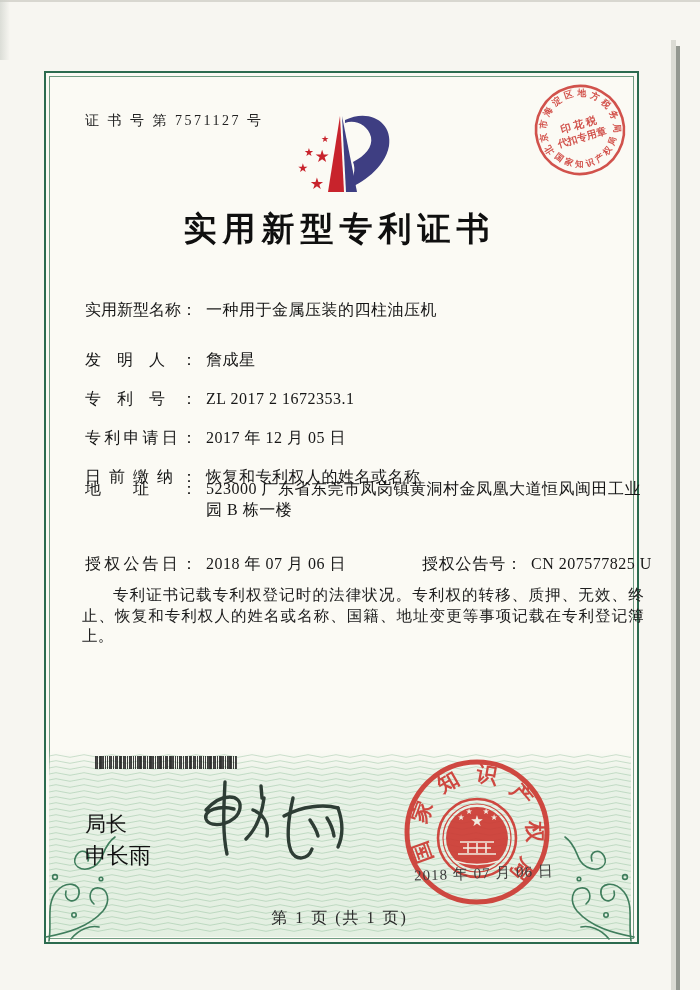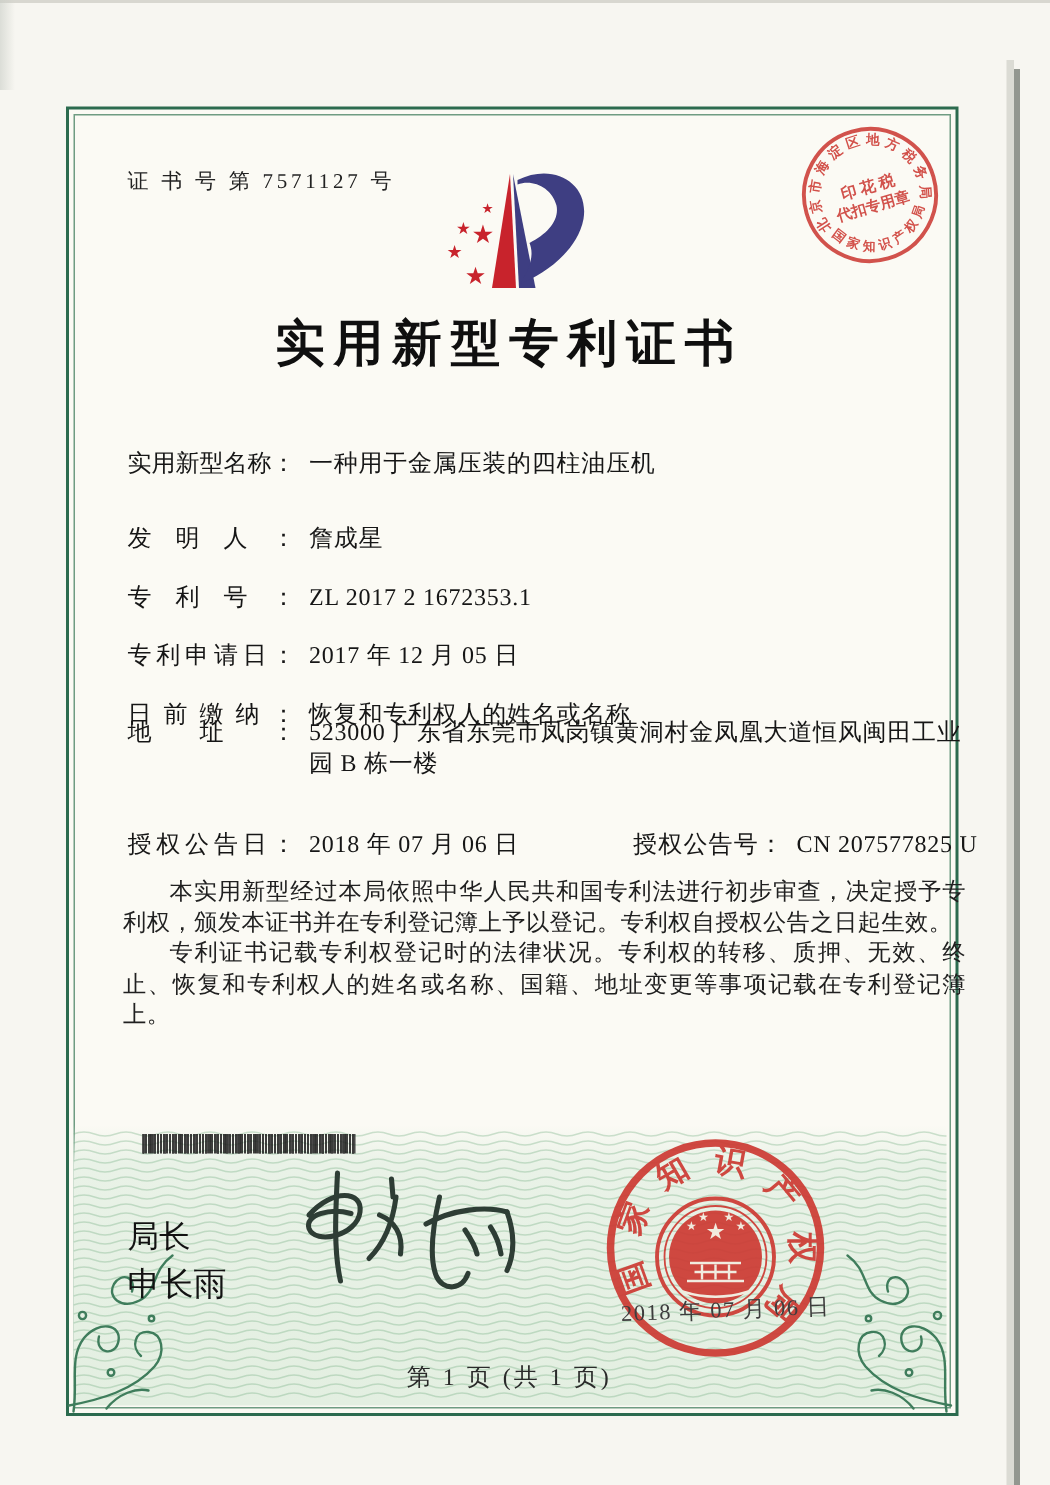--- a/index.html
+++ b/index.html
@@ -124,21 +124,20 @@
 <div class="field-row" style="top:553px">
   <span class="flabel">授权公告日：</span>
   <span class="fvalue">2018 年 07 月 06 日</span>
   <span class="gaz-group">
     <span class="flabel">授权公告号：</span>
     <span class="fvalue">CN 207577825 U</span>
   </span>
 </div>
 
 <div class="body-text">
-  <p>本实用新型经过本局依照中华人民共和国专利法进行初步审查，决定授予专利权，颁发本证书并在专利登记簿上予以登记。专利权自授权公告之日起生效。</p>
   <p>专利证书记载专利权登记时的法律状况。专利权的转移、质押、无效、终止、恢复和专利权人的姓名或名称、国籍、地址变更等事项记载在专利登记簿上。</p>
 </div>
 
 <div class="green-panel">
   <svg class="waves" width="582" height="187">
     <path id="wave-paths" d="M0 6 q7 -2.6 14 0 t14 0 q7 -2.6 14 0 t14 0 q7 -2.6 14 0 t14 0 q7 -2.6 14 0 t14 0 q7 -2.6 14 0 t14 0 q7 -2.6 14 0 t14 0 q7 -2.6 14 0 t14 0 q7 -2.6 14 0 t14 0 q7 -2.6 14 0 t14 0 q7 -2.6 14 0 t14 0 q7 -2.6 14 0 t14 0 q7 -2.6 14 0 t14 0 q7 -2.6 14 0 t14 0 q7 -2.6 14 0 t14 0 q7 -2.6 14 0 t14 0 q7 -2.6 14 0 t14 0 q7 -2.6 14 0 t14 0 q7 -2.6 14 0 t14 0 q7 -2.6 14 0 t14 0 q7 -2.6 14 0 t14 0 q7 -2.6 14 0 t14 0M0 12 q7 -2.6 14 0 t14 0 q7 -2.6 14 0 t14 0 q7 -2.6 14 0 t14 0 q7 -2.6 14 0 t14 0 q7 -2.6 14 0 t14 0 q7 -2.6 14 0 t14 0 q7 -2.6 14 0 t14 0 q7 -2.6 14 0 t14 0 q7 -2.6 14 0 t14 0 q7 -2.6 14 0 t14 0 q7 -2.6 14 0 t14 0 q7 -2.6 14 0 t14 0 q7 -2.6 14 0 t14 0 q7 -2.6 14 0 t14 0 q7 -2.6 14 0 t14 0 q7 -2.6 14 0 t14 0 q7 -2.6 14 0 t14 0 q7 -2.6 14 0 t14 0 q7 -2.6 14 0 t14 0 q7 -2.6 14 0 t14 0 q7 -2.6 14 0 t14 0M0 18 q7 -2.6 14 0 t14 0 q7 -2.6 14 0 t14 0 q7 -2.6 14 0 t14 0 q7 -2.6 14 0 t14 0 q7 -2.6 14 0 t14 0 q7 -2.6 14 0 t14 0 q7 -2.6 14 0 t14 0 q7 -2.6 14 0 t14 0 q7 -2.6 14 0 t14 0 q7 -2.6 14 0 t14 0 q7 -2.6 14 0 t14 0 q7 -2.6 14 0 t14 0 q7 -2.6 14 0 t14 0 q7 -2.6 14 0 t14 0 q7 -2.6 14 0 t14 0 q7 -2.6 14 0 t14 0 q7 -2.6 14 0 t14 0 q7 -2.6 14 0 t14 0 q7 -2.6 14 0 t14 0 q7 -2.6 14 0 t14 0 q7 -2.6 14 0 t14 0M0 24 q7 -2.6 14 0 t14 0 q7 -2.6 14 0 t14 0 q7 -2.6 14 0 t14 0 q7 -2.6 14 0 t14 0 q7 -2.6 14 0 t14 0 q7 -2.6 14 0 t14 0 q7 -2.6 14 0 t14 0 q7 -2.6 14 0 t14 0 q7 -2.6 14 0 t14 0 q7 -2.6 14 0 t14 0 q7 -2.6 14 0 t14 0 q7 -2.6 14 0 t14 0 q7 -2.6 14 0 t14 0 q7 -2.6 14 0 t14 0 q7 -2.6 14 0 t14 0 q7 -2.6 14 0 t14 0 q7 -2.6 14 0 t14 0 q7 -2.6 14 0 t14 0 q7 -2.6 14 0 t14 0 q7 -2.6 14 0 t14 0 q7 -2.6 14 0 t14 0M0 30 q7 -2.6 14 0 t14 0 q7 -2.6 14 0 t14 0 q7 -2.6 14 0 t14 0 q7 -2.6 14 0 t14 0 q7 -2.6 14 0 t14 0 q7 -2.6 14 0 t14 0 q7 -2.6 14 0 t14 0 q7 -2.6 14 0 t14 0 q7 -2.6 14 0 t14 0 q7 -2.6 14 0 t14 0 q7 -2.6 14 0 t14 0 q7 -2.6 14 0 t14 0 q7 -2.6 14 0 t14 0 q7 -2.6 14 0 t14 0 q7 -2.6 14 0 t14 0 q7 -2.6 14 0 t14 0 q7 -2.6 14 0 t14 0 q7 -2.6 14 0 t14 0 q7 -2.6 14 0 t14 0 q7 -2.6 14 0 t14 0 q7 -2.6 14 0 t14 0M0 36 q7 -2.6 14 0 t14 0 q7 -2.6 14 0 t14 0 q7 -2.6 14 0 t14 0 q7 -2.6 14 0 t14 0 q7 -2.6 14 0 t14 0 q7 -2.6 14 0 t14 0 q7 -2.6 14 0 t14 0 q7 -2.6 14 0 t14 0 q7 -2.6 14 0 t14 0 q7 -2.6 14 0 t14 0 q7 -2.6 14 0 t14 0 q7 -2.6 14 0 t14 0 q7 -2.6 14 0 t14 0 q7 -2.6 14 0 t14 0 q7 -2.6 14 0 t14 0 q7 -2.6 14 0 t14 0 q7 -2.6 14 0 t14 0 q7 -2.6 14 0 t14 0 q7 -2.6 14 0 t14 0 q7 -2.6 14 0 t14 0 q7 -2.6 14 0 t14 0M0 42 q7 -2.6 14 0 t14 0 q7 -2.6 14 0 t14 0 q7 -2.6 14 0 t14 0 q7 -2.6 14 0 t14 0 q7 -2.6 14 0 t14 0 q7 -2.6 14 0 t14 0 q7 -2.6 14 0 t14 0 q7 -2.6 14 0 t14 0 q7 -2.6 14 0 t14 0 q7 -2.6 14 0 t14 0 q7 -2.6 14 0 t14 0 q7 -2.6 14 0 t14 0 q7 -2.6 14 0 t14 0 q7 -2.6 14 0 t14 0 q7 -2.6 14 0 t14 0 q7 -2.6 14 0 t14 0 q7 -2.6 14 0 t14 0 q7 -2.6 14 0 t14 0 q7 -2.6 14 0 t14 0 q7 -2.6 14 0 t14 0 q7 -2.6 14 0 t14 0M0 48 q7 -2.6 14 0 t14 0 q7 -2.6 14 0 t14 0 q7 -2.6 14 0 t14 0 q7 -2.6 14 0 t14 0 q7 -2.6 14 0 t14 0 q7 -2.6 14 0 t14 0 q7 -2.6 14 0 t14 0 q7 -2.6 14 0 t14 0 q7 -2.6 14 0 t14 0 q7 -2.6 14 0 t14 0 q7 -2.6 14 0 t14 0 q7 -2.6 14 0 t14 0 q7 -2.6 14 0 t14 0 q7 -2.6 14 0 t14 0 q7 -2.6 14 0 t14 0 q7 -2.6 14 0 t14 0 q7 -2.6 14 0 t14 0 q7 -2.6 14 0 t14 0 q7 -2.6 14 0 t14 0 q7 -2.6 14 0 t14 0 q7 -2.6 14 0 t14 0M0 54 q7 -2.6 14 0 t14 0 q7 -2.6 14 0 t14 0 q7 -2.6 14 0 t14 0 q7 -2.6 14 0 t14 0 q7 -2.6 14 0 t14 0 q7 -2.6 14 0 t14 0 q7 -2.6 14 0 t14 0 q7 -2.6 14 0 t14 0 q7 -2.6 14 0 t14 0 q7 -2.6 14 0 t14 0 q7 -2.6 14 0 t14 0 q7 -2.6 14 0 t14 0 q7 -2.6 14 0 t14 0 q7 -2.6 14 0 t14 0 q7 -2.6 14 0 t14 0 q7 -2.6 14 0 t14 0 q7 -2.6 14 0 t14 0 q7 -2.6 14 0 t14 0 q7 -2.6 14 0 t14 0 q7 -2.6 14 0 t14 0 q7 -2.6 14 0 t14 0M0 60 q7 -2.6 14 0 t14 0 q7 -2.6 14 0 t14 0 q7 -2.6 14 0 t14 0 q7 -2.6 14 0 t14 0 q7 -2.6 14 0 t14 0 q7 -2.6 14 0 t14 0 q7 -2.6 14 0 t14 0 q7 -2.6 14 0 t14 0 q7 -2.6 14 0 t14 0 q7 -2.6 14 0 t14 0 q7 -2.6 14 0 t14 0 q7 -2.6 14 0 t14 0 q7 -2.6 14 0 t14 0 q7 -2.6 14 0 t14 0 q7 -2.6 14 0 t14 0 q7 -2.6 14 0 t14 0 q7 -2.6 14 0 t14 0 q7 -2.6 14 0 t14 0 q7 -2.6 14 0 t14 0 q7 -2.6 14 0 t14 0 q7 -2.6 14 0 t14 0M0 66 q7 -2.6 14 0 t14 0 q7 -2.6 14 0 t14 0 q7 -2.6 14 0 t14 0 q7 -2.6 14 0 t14 0 q7 -2.6 14 0 t14 0 q7 -2.6 14 0 t14 0 q7 -2.6 14 0 t14 0 q7 -2.6 14 0 t14 0 q7 -2.6 14 0 t14 0 q7 -2.6 14 0 t14 0 q7 -2.6 14 0 t14 0 q7 -2.6 14 0 t14 0 q7 -2.6 14 0 t14 0 q7 -2.6 14 0 t14 0 q7 -2.6 14 0 t14 0 q7 -2.6 14 0 t14 0 q7 -2.6 14 0 t14 0 q7 -2.6 14 0 t14 0 q7 -2.6 14 0 t14 0 q7 -2.6 14 0 t14 0 q7 -2.6 14 0 t14 0M0 72 q7 -2.6 14 0 t14 0 q7 -2.6 14 0 t14 0 q7 -2.6 14 0 t14 0 q7 -2.6 14 0 t14 0 q7 -2.6 14 0 t14 0 q7 -2.6 14 0 t14 0 q7 -2.6 14 0 t14 0 q7 -2.6 14 0 t14 0 q7 -2.6 14 0 t14 0 q7 -2.6 14 0 t14 0 q7 -2.6 14 0 t14 0 q7 -2.6 14 0 t14 0 q7 -2.6 14 0 t14 0 q7 -2.6 14 0 t14 0 q7 -2.6 14 0 t14 0 q7 -2.6 14 0 t14 0 q7 -2.6 14 0 t14 0 q7 -2.6 14 0 t14 0 q7 -2.6 14 0 t14 0 q7 -2.6 14 0 t14 0 q7 -2.6 14 0 t14 0M0 78 q7 -2.6 14 0 t14 0 q7 -2.6 14 0 t14 0 q7 -2.6 14 0 t14 0 q7 -2.6 14 0 t14 0 q7 -2.6 14 0 t14 0 q7 -2.6 14 0 t14 0 q7 -2.6 14 0 t14 0 q7 -2.6 14 0 t14 0 q7 -2.6 14 0 t14 0 q7 -2.6 14 0 t14 0 q7 -2.6 14 0 t14 0 q7 -2.6 14 0 t14 0 q7 -2.6 14 0 t14 0 q7 -2.6 14 0 t14 0 q7 -2.6 14 0 t14 0 q7 -2.6 14 0 t14 0 q7 -2.6 14 0 t14 0 q7 -2.6 14 0 t14 0 q7 -2.6 14 0 t14 0 q7 -2.6 14 0 t14 0 q7 -2.6 14 0 t14 0M0 84 q7 -2.6 14 0 t14 0 q7 -2.6 14 0 t14 0 q7 -2.6 14 0 t14 0 q7 -2.6 14 0 t14 0 q7 -2.6 14 0 t14 0 q7 -2.6 14 0 t14 0 q7 -2.6 14 0 t14 0 q7 -2.6 14 0 t14 0 q7 -2.6 14 0 t14 0 q7 -2.6 14 0 t14 0 q7 -2.6 14 0 t14 0 q7 -2.6 14 0 t14 0 q7 -2.6 14 0 t14 0 q7 -2.6 14 0 t14 0 q7 -2.6 14 0 t14 0 q7 -2.6 14 0 t14 0 q7 -2.6 14 0 t14 0 q7 -2.6 14 0 t14 0 q7 -2.6 14 0 t14 0 q7 -2.6 14 0 t14 0 q7 -2.6 14 0 t14 0M0 90 q7 -2.6 14 0 t14 0 q7 -2.6 14 0 t14 0 q7 -2.6 14 0 t14 0 q7 -2.6 14 0 t14 0 q7 -2.6 14 0 t14 0 q7 -2.6 14 0 t14 0 q7 -2.6 14 0 t14 0 q7 -2.6 14 0 t14 0 q7 -2.6 14 0 t14 0 q7 -2.6 14 0 t14 0 q7 -2.6 14 0 t14 0 q7 -2.6 14 0 t14 0 q7 -2.6 14 0 t14 0 q7 -2.6 14 0 t14 0 q7 -2.6 14 0 t14 0 q7 -2.6 14 0 t14 0 q7 -2.6 14 0 t14 0 q7 -2.6 14 0 t14 0 q7 -2.6 14 0 t14 0 q7 -2.6 14 0 t14 0 q7 -2.6 14 0 t14 0M0 96 q7 -2.6 14 0 t14 0 q7 -2.6 14 0 t14 0 q7 -2.6 14 0 t14 0 q7 -2.6 14 0 t14 0 q7 -2.6 14 0 t14 0 q7 -2.6 14 0 t14 0 q7 -2.6 14 0 t14 0 q7 -2.6 14 0 t14 0 q7 -2.6 14 0 t14 0 q7 -2.6 14 0 t14 0 q7 -2.6 14 0 t14 0 q7 -2.6 14 0 t14 0 q7 -2.6 14 0 t14 0 q7 -2.6 14 0 t14 0 q7 -2.6 14 0 t14 0 q7 -2.6 14 0 t14 0 q7 -2.6 14 0 t14 0 q7 -2.6 14 0 t14 0 q7 -2.6 14 0 t14 0 q7 -2.6 14 0 t14 0 q7 -2.6 14 0 t14 0M0 102 q7 -2.6 14 0 t14 0 q7 -2.6 14 0 t14 0 q7 -2.6 14 0 t14 0 q7 -2.6 14 0 t14 0 q7 -2.6 14 0 t14 0 q7 -2.6 14 0 t14 0 q7 -2.6 14 0 t14 0 q7 -2.6 14 0 t14 0 q7 -2.6 14 0 t14 0 q7 -2.6 14 0 t14 0 q7 -2.6 14 0 t14 0 q7 -2.6 14 0 t14 0 q7 -2.6 14 0 t14 0 q7 -2.6 14 0 t14 0 q7 -2.6 14 0 t14 0 q7 -2.6 14 0 t14 0 q7 -2.6 14 0 t14 0 q7 -2.6 14 0 t14 0 q7 -2.6 14 0 t14 0 q7 -2.6 14 0 t14 0 q7 -2.6 14 0 t14 0M0 108 q7 -2.6 14 0 t14 0 q7 -2.6 14 0 t14 0 q7 -2.6 14 0 t14 0 q7 -2.6 14 0 t14 0 q7 -2.6 14 0 t14 0 q7 -2.6 14 0 t14 0 q7 -2.6 14 0 t14 0 q7 -2.6 14 0 t14 0 q7 -2.6 14 0 t14 0 q7 -2.6 14 0 t14 0 q7 -2.6 14 0 t14 0 q7 -2.6 14 0 t14 0 q7 -2.6 14 0 t14 0 q7 -2.6 14 0 t14 0 q7 -2.6 14 0 t14 0 q7 -2.6 14 0 t14 0 q7 -2.6 14 0 t14 0 q7 -2.6 14 0 t14 0 q7 -2.6 14 0 t14 0 q7 -2.6 14 0 t14 0 q7 -2.6 14 0 t14 0M0 114 q7 -2.6 14 0 t14 0 q7 -2.6 14 0 t14 0 q7 -2.6 14 0 t14 0 q7 -2.6 14 0 t14 0 q7 -2.6 14 0 t14 0 q7 -2.6 14 0 t14 0 q7 -2.6 14 0 t14 0 q7 -2.6 14 0 t14 0 q7 -2.6 14 0 t14 0 q7 -2.6 14 0 t14 0 q7 -2.6 14 0 t14 0 q7 -2.6 14 0 t14 0 q7 -2.6 14 0 t14 0 q7 -2.6 14 0 t14 0 q7 -2.6 14 0 t14 0 q7 -2.6 14 0 t14 0 q7 -2.6 14 0 t14 0 q7 -2.6 14 0 t14 0 q7 -2.6 14 0 t14 0 q7 -2.6 14 0 t14 0 q7 -2.6 14 0 t14 0M0 120 q7 -2.6 14 0 t14 0 q7 -2.6 14 0 t14 0 q7 -2.6 14 0 t14 0 q7 -2.6 14 0 t14 0 q7 -2.6 14 0 t14 0 q7 -2.6 14 0 t14 0 q7 -2.6 14 0 t14 0 q7 -2.6 14 0 t14 0 q7 -2.6 14 0 t14 0 q7 -2.6 14 0 t14 0 q7 -2.6 14 0 t14 0 q7 -2.6 14 0 t14 0 q7 -2.6 14 0 t14 0 q7 -2.6 14 0 t14 0 q7 -2.6 14 0 t14 0 q7 -2.6 14 0 t14 0 q7 -2.6 14 0 t14 0 q7 -2.6 14 0 t14 0 q7 -2.6 14 0 t14 0 q7 -2.6 14 0 t14 0 q7 -2.6 14 0 t14 0M0 126 q7 -2.6 14 0 t14 0 q7 -2.6 14 0 t14 0 q7 -2.6 14 0 t14 0 q7 -2.6 14 0 t14 0 q7 -2.6 14 0 t14 0 q7 -2.6 14 0 t14 0 q7 -2.6 14 0 t14 0 q7 -2.6 14 0 t14 0 q7 -2.6 14 0 t14 0 q7 -2.6 14 0 t14 0 q7 -2.6 14 0 t14 0 q7 -2.6 14 0 t14 0 q7 -2.6 14 0 t14 0 q7 -2.6 14 0 t14 0 q7 -2.6 14 0 t14 0 q7 -2.6 14 0 t14 0 q7 -2.6 14 0 t14 0 q7 -2.6 14 0 t14 0 q7 -2.6 14 0 t14 0 q7 -2.6 14 0 t14 0 q7 -2.6 14 0 t14 0M0 132 q7 -2.6 14 0 t14 0 q7 -2.6 14 0 t14 0 q7 -2.6 14 0 t14 0 q7 -2.6 14 0 t14 0 q7 -2.6 14 0 t14 0 q7 -2.6 14 0 t14 0 q7 -2.6 14 0 t14 0 q7 -2.6 14 0 t14 0 q7 -2.6 14 0 t14 0 q7 -2.6 14 0 t14 0 q7 -2.6 14 0 t14 0 q7 -2.6 14 0 t14 0 q7 -2.6 14 0 t14 0 q7 -2.6 14 0 t14 0 q7 -2.6 14 0 t14 0 q7 -2.6 14 0 t14 0 q7 -2.6 14 0 t14 0 q7 -2.6 14 0 t14 0 q7 -2.6 14 0 t14 0 q7 -2.6 14 0 t14 0 q7 -2.6 14 0 t14 0M0 138 q7 -2.6 14 0 t14 0 q7 -2.6 14 0 t14 0 q7 -2.6 14 0 t14 0 q7 -2.6 14 0 t14 0 q7 -2.6 14 0 t14 0 q7 -2.6 14 0 t14 0 q7 -2.6 14 0 t14 0 q7 -2.6 14 0 t14 0 q7 -2.6 14 0 t14 0 q7 -2.6 14 0 t14 0 q7 -2.6 14 0 t14 0 q7 -2.6 14 0 t14 0 q7 -2.6 14 0 t14 0 q7 -2.6 14 0 t14 0 q7 -2.6 14 0 t14 0 q7 -2.6 14 0 t14 0 q7 -2.6 14 0 t14 0 q7 -2.6 14 0 t14 0 q7 -2.6 14 0 t14 0 q7 -2.6 14 0 t14 0 q7 -2.6 14 0 t14 0M0 144 q7 -2.6 14 0 t14 0 q7 -2.6 14 0 t14 0 q7 -2.6 14 0 t14 0 q7 -2.6 14 0 t14 0 q7 -2.6 14 0 t14 0 q7 -2.6 14 0 t14 0 q7 -2.6 14 0 t14 0 q7 -2.6 14 0 t14 0 q7 -2.6 14 0 t14 0 q7 -2.6 14 0 t14 0 q7 -2.6 14 0 t14 0 q7 -2.6 14 0 t14 0 q7 -2.6 14 0 t14 0 q7 -2.6 14 0 t14 0 q7 -2.6 14 0 t14 0 q7 -2.6 14 0 t14 0 q7 -2.6 14 0 t14 0 q7 -2.6 14 0 t14 0 q7 -2.6 14 0 t14 0 q7 -2.6 14 0 t14 0 q7 -2.6 14 0 t14 0M0 150 q7 -2.6 14 0 t14 0 q7 -2.6 14 0 t14 0 q7 -2.6 14 0 t14 0 q7 -2.6 14 0 t14 0 q7 -2.6 14 0 t14 0 q7 -2.6 14 0 t14 0 q7 -2.6 14 0 t14 0 q7 -2.6 14 0 t14 0 q7 -2.6 14 0 t14 0 q7 -2.6 14 0 t14 0 q7 -2.6 14 0 t14 0 q7 -2.6 14 0 t14 0 q7 -2.6 14 0 t14 0 q7 -2.6 14 0 t14 0 q7 -2.6 14 0 t14 0 q7 -2.6 14 0 t14 0 q7 -2.6 14 0 t14 0 q7 -2.6 14 0 t14 0 q7 -2.6 14 0 t14 0 q7 -2.6 14 0 t14 0 q7 -2.6 14 0 t14 0M0 156 q7 -2.6 14 0 t14 0 q7 -2.6 14 0 t14 0 q7 -2.6 14 0 t14 0 q7 -2.6 14 0 t14 0 q7 -2.6 14 0 t14 0 q7 -2.6 14 0 t14 0 q7 -2.6 14 0 t14 0 q7 -2.6 14 0 t14 0 q7 -2.6 14 0 t14 0 q7 -2.6 14 0 t14 0 q7 -2.6 14 0 t14 0 q7 -2.6 14 0 t14 0 q7 -2.6 14 0 t14 0 q7 -2.6 14 0 t14 0 q7 -2.6 14 0 t14 0 q7 -2.6 14 0 t14 0 q7 -2.6 14 0 t14 0 q7 -2.6 14 0 t14 0 q7 -2.6 14 0 t14 0 q7 -2.6 14 0 t14 0 q7 -2.6 14 0 t14 0M0 162 q7 -2.6 14 0 t14 0 q7 -2.6 14 0 t14 0 q7 -2.6 14 0 t14 0 q7 -2.6 14 0 t14 0 q7 -2.6 14 0 t14 0 q7 -2.6 14 0 t14 0 q7 -2.6 14 0 t14 0 q7 -2.6 14 0 t14 0 q7 -2.6 14 0 t14 0 q7 -2.6 14 0 t14 0 q7 -2.6 14 0 t14 0 q7 -2.6 14 0 t14 0 q7 -2.6 14 0 t14 0 q7 -2.6 14 0 t14 0 q7 -2.6 14 0 t14 0 q7 -2.6 14 0 t14 0 q7 -2.6 14 0 t14 0 q7 -2.6 14 0 t14 0 q7 -2.6 14 0 t14 0 q7 -2.6 14 0 t14 0 q7 -2.6 14 0 t14 0M0 168 q7 -2.6 14 0 t14 0 q7 -2.6 14 0 t14 0 q7 -2.6 14 0 t14 0 q7 -2.6 14 0 t14 0 q7 -2.6 14 0 t14 0 q7 -2.6 14 0 t14 0 q7 -2.6 14 0 t14 0 q7 -2.6 14 0 t14 0 q7 -2.6 14 0 t14 0 q7 -2.6 14 0 t14 0 q7 -2.6 14 0 t14 0 q7 -2.6 14 0 t14 0 q7 -2.6 14 0 t14 0 q7 -2.6 14 0 t14 0 q7 -2.6 14 0 t14 0 q7 -2.6 14 0 t14 0 q7 -2.6 14 0 t14 0 q7 -2.6 14 0 t14 0 q7 -2.6 14 0 t14 0 q7 -2.6 14 0 t14 0 q7 -2.6 14 0 t14 0M0 174 q7 -2.6 14 0 t14 0 q7 -2.6 14 0 t14 0 q7 -2.6 14 0 t14 0 q7 -2.6 14 0 t14 0 q7 -2.6 14 0 t14 0 q7 -2.6 14 0 t14 0 q7 -2.6 14 0 t14 0 q7 -2.6 14 0 t14 0 q7 -2.6 14 0 t14 0 q7 -2.6 14 0 t14 0 q7 -2.6 14 0 t14 0 q7 -2.6 14 0 t14 0 q7 -2.6 14 0 t14 0 q7 -2.6 14 0 t14 0 q7 -2.6 14 0 t14 0 q7 -2.6 14 0 t14 0 q7 -2.6 14 0 t14 0 q7 -2.6 14 0 t14 0 q7 -2.6 14 0 t14 0 q7 -2.6 14 0 t14 0 q7 -2.6 14 0 t14 0M0 180 q7 -2.6 14 0 t14 0 q7 -2.6 14 0 t14 0 q7 -2.6 14 0 t14 0 q7 -2.6 14 0 t14 0 q7 -2.6 14 0 t14 0 q7 -2.6 14 0 t14 0 q7 -2.6 14 0 t14 0 q7 -2.6 14 0 t14 0 q7 -2.6 14 0 t14 0 q7 -2.6 14 0 t14 0 q7 -2.6 14 0 t14 0 q7 -2.6 14 0 t14 0 q7 -2.6 14 0 t14 0 q7 -2.6 14 0 t14 0 q7 -2.6 14 0 t14 0 q7 -2.6 14 0 t14 0 q7 -2.6 14 0 t14 0 q7 -2.6 14 0 t14 0 q7 -2.6 14 0 t14 0 q7 -2.6 14 0 t14 0 q7 -2.6 14 0 t14 0" fill="none" stroke="rgba(110,170,125,0.33)" stroke-width="1"></path>
   </svg>
   <svg class="ornament left" viewBox="0 0 80 108">
     <g fill="none" stroke="#3f7d5c" stroke-width="1.6" stroke-linecap="round">
       <path d="M74,2 C60,12 64,26 52,32 C40,38 30,30 35,21 C40,13 50,16 47,26"></path>

